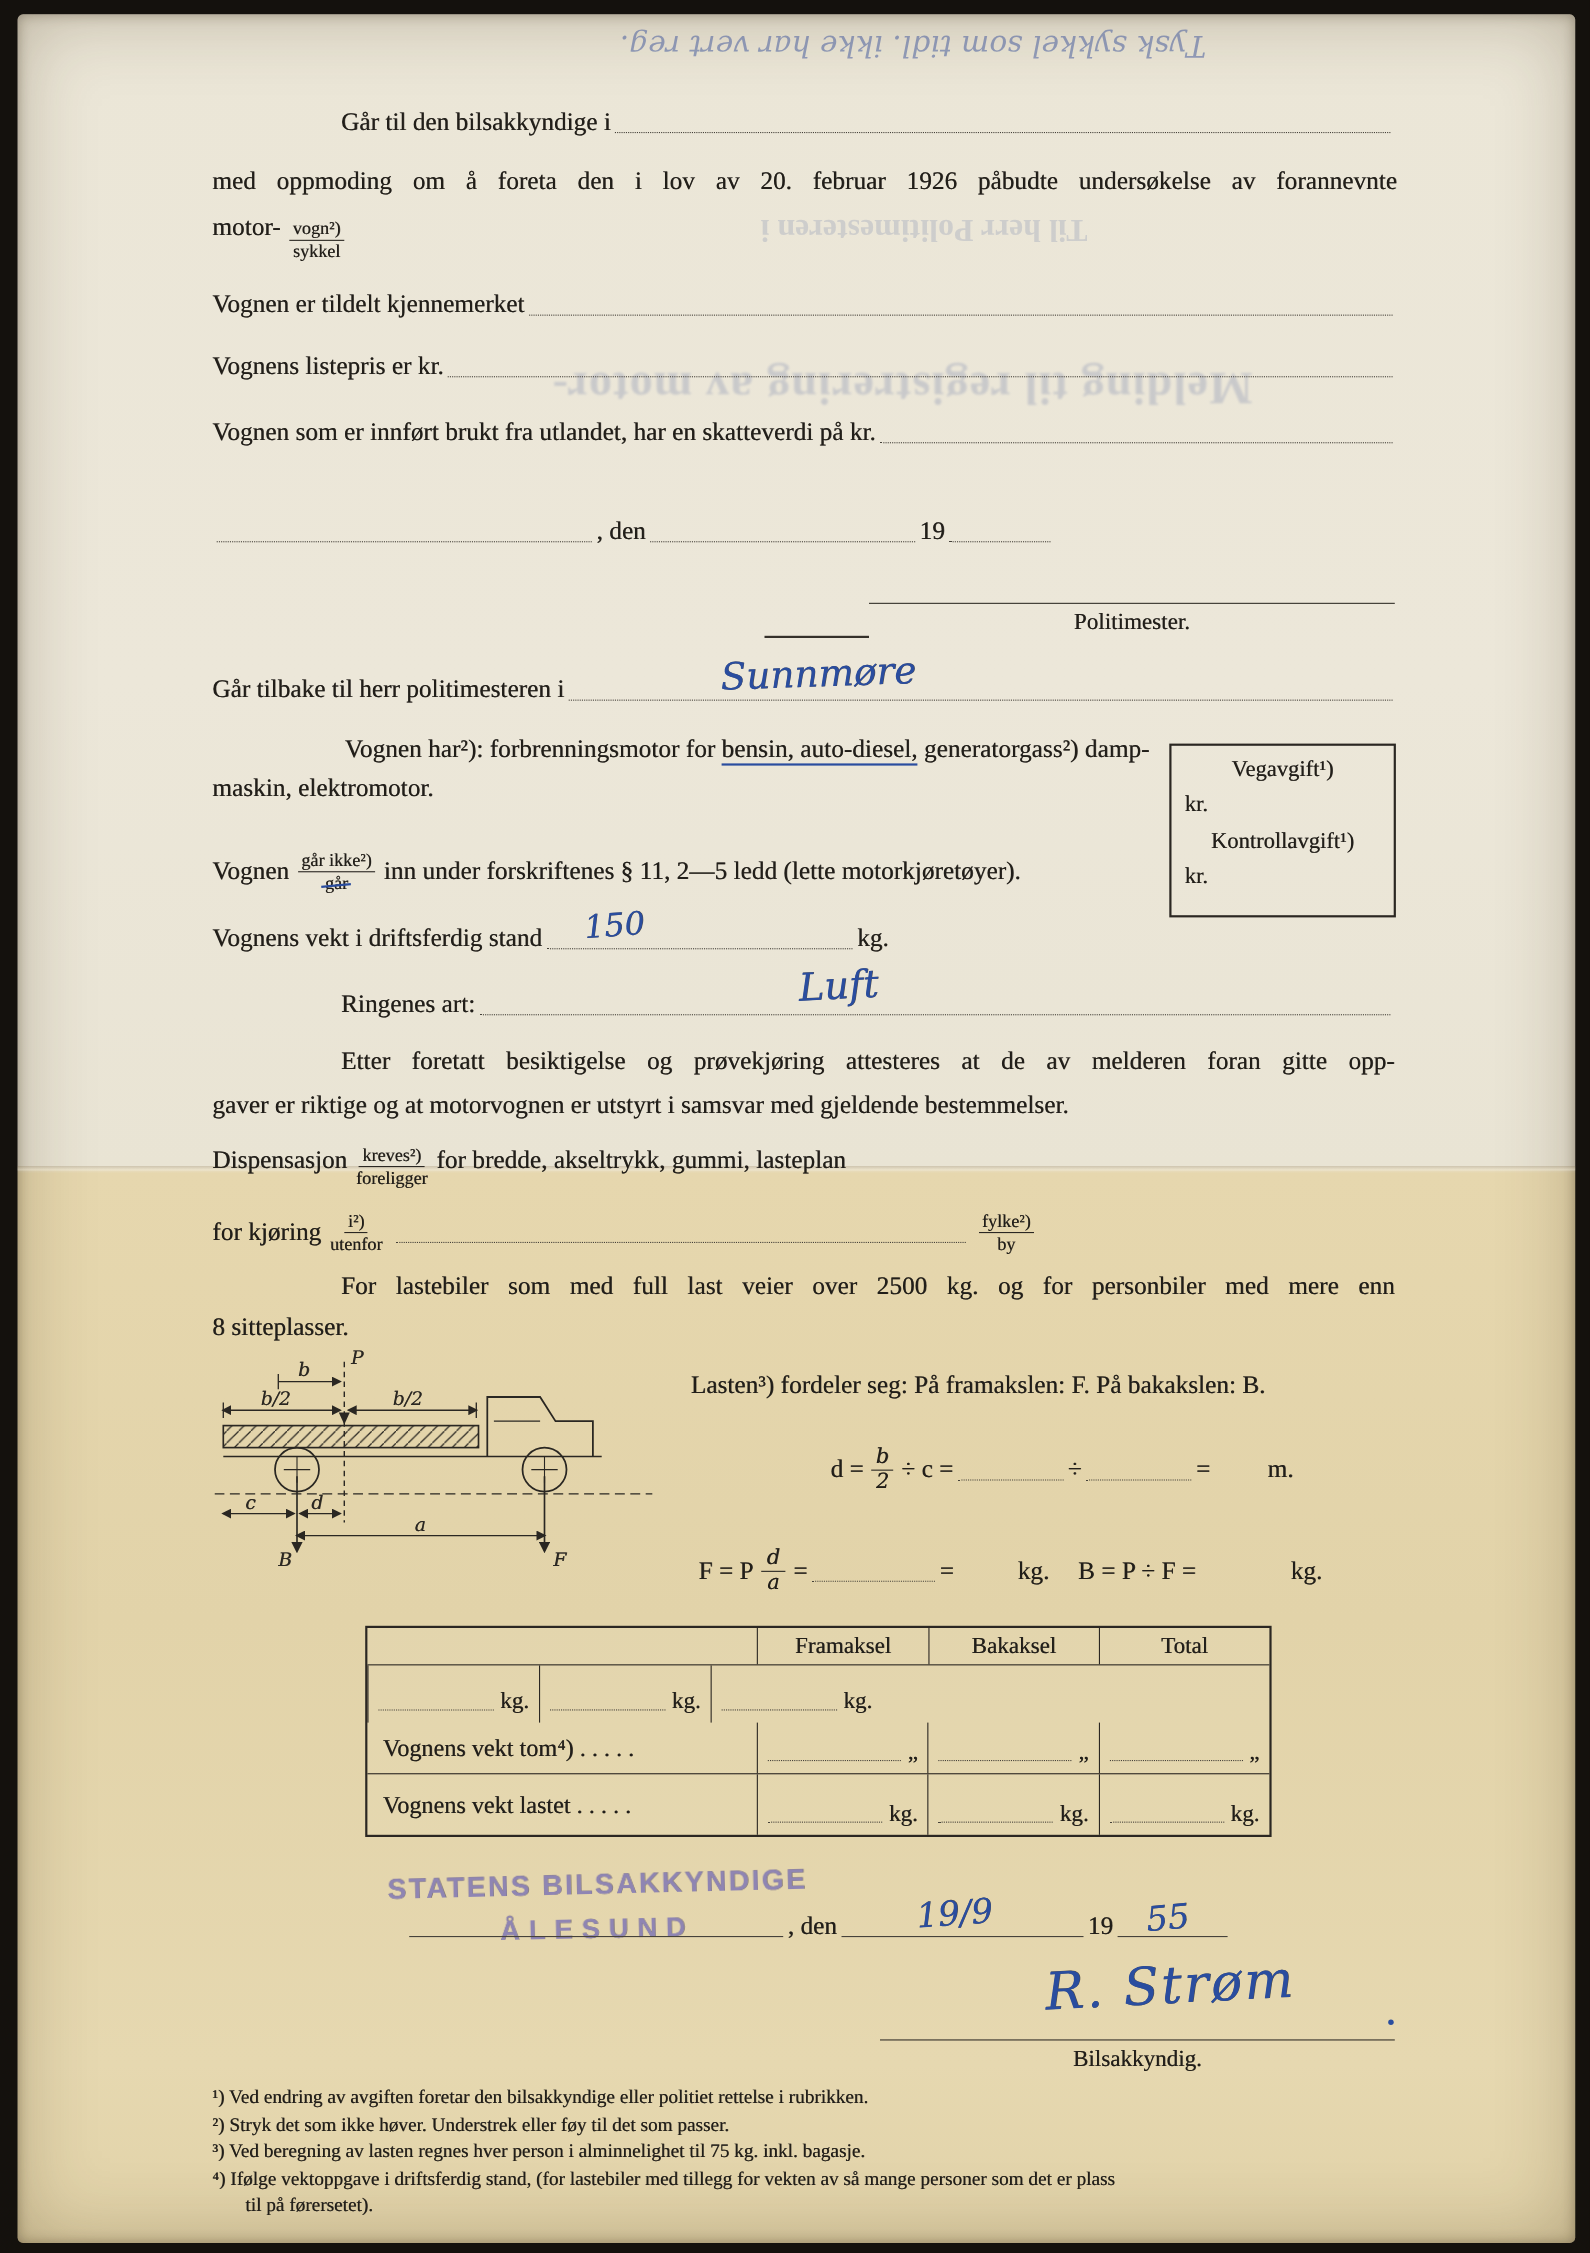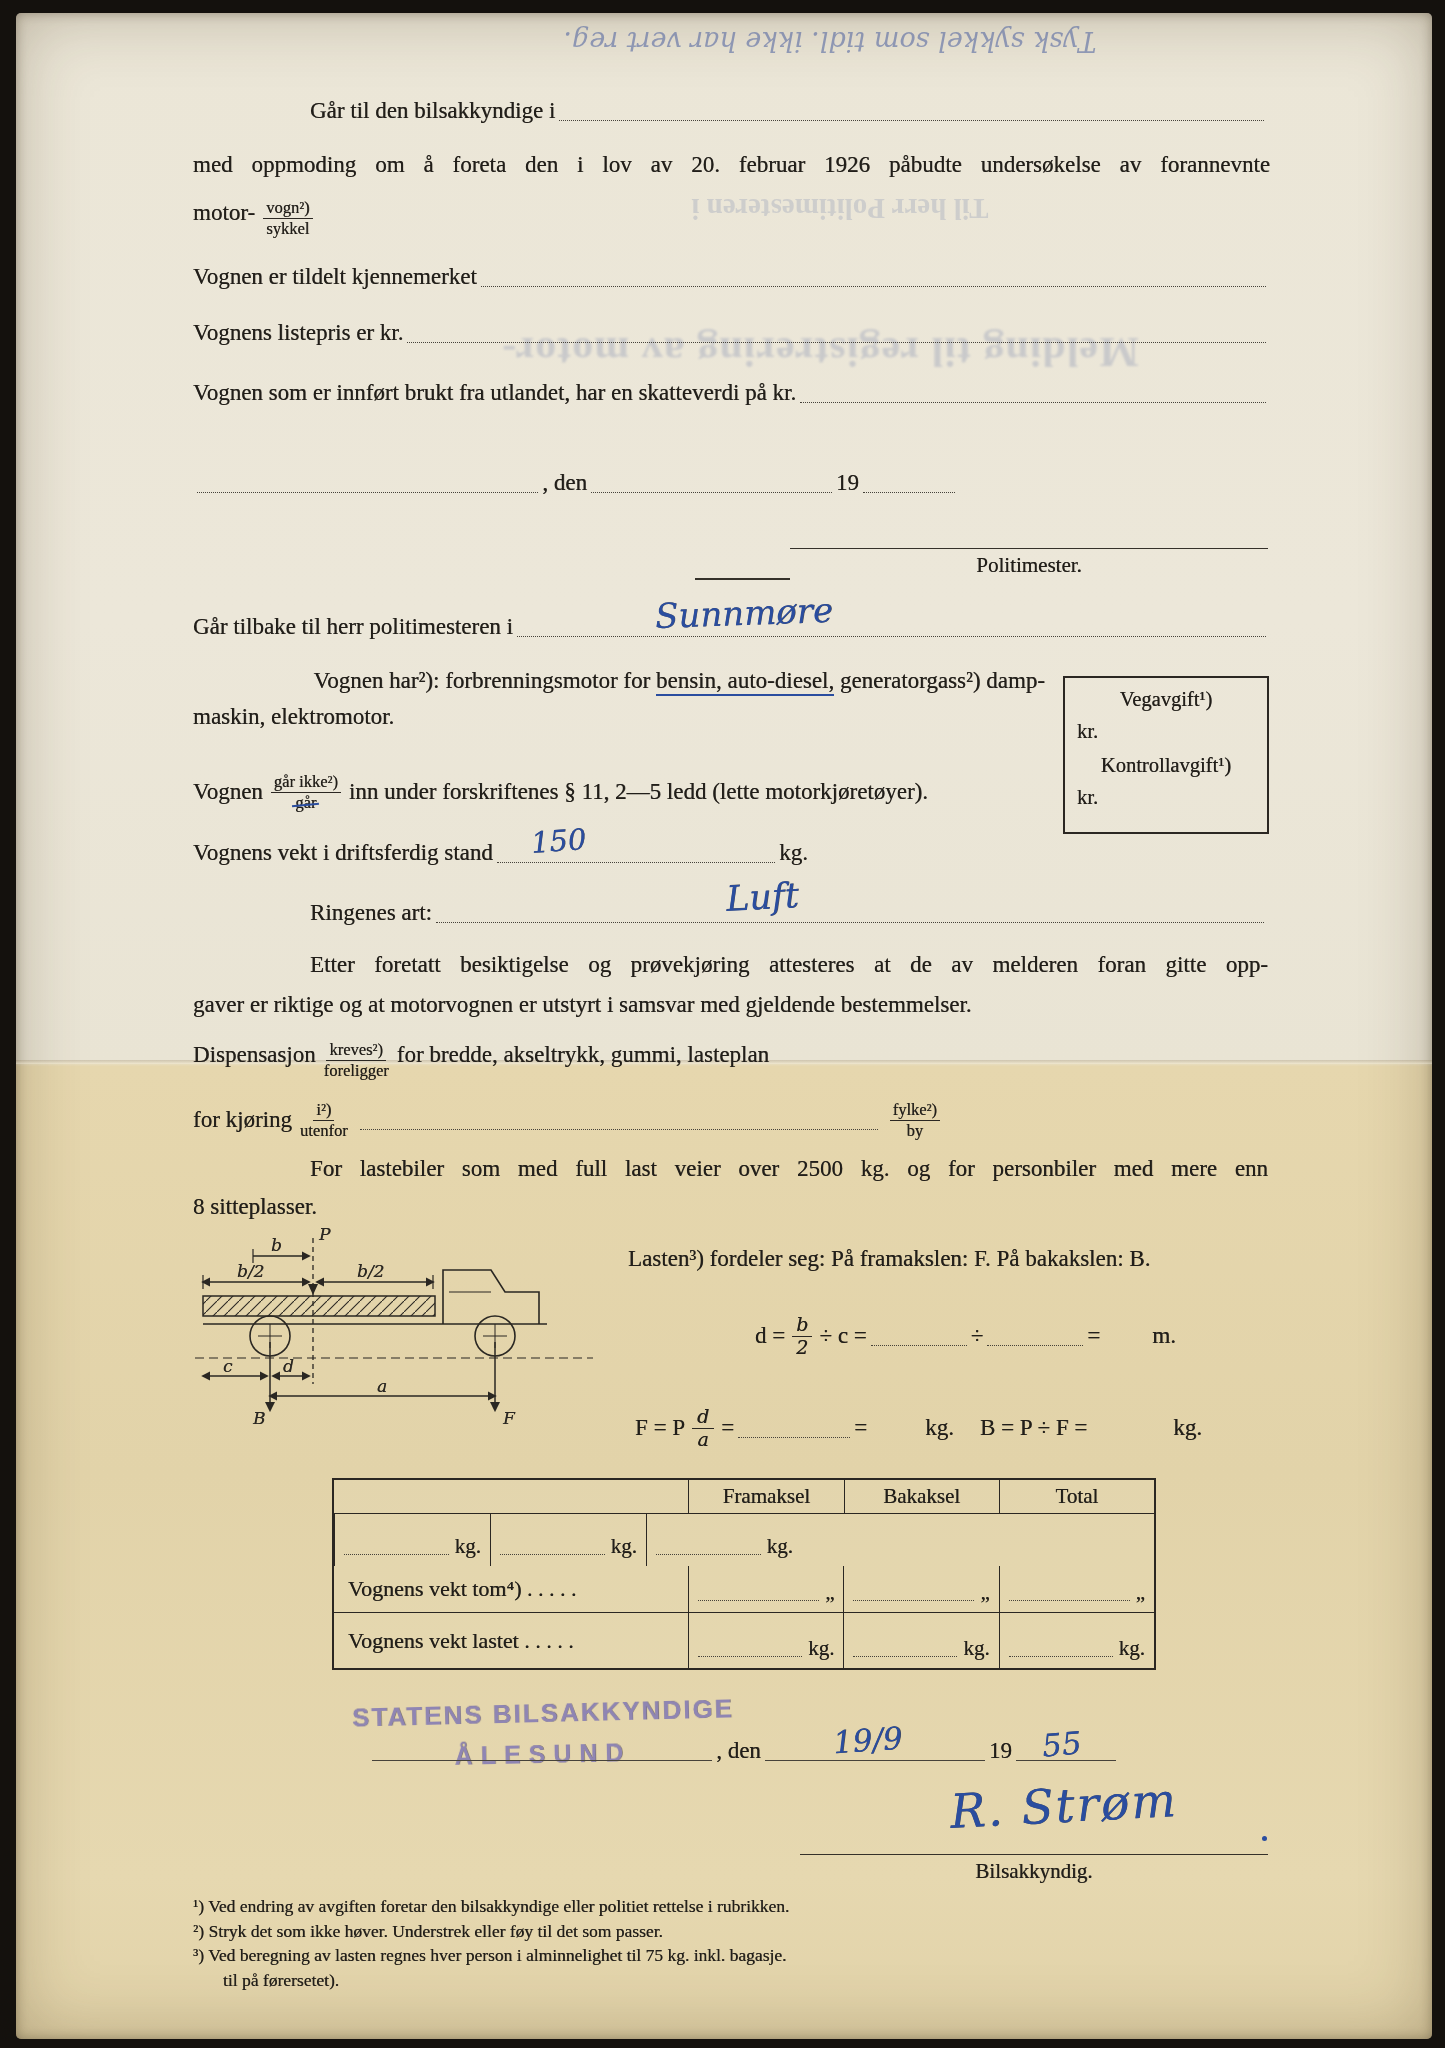--- a/index.html
+++ b/index.html
@@ -75,21 +75,21 @@
 
 <div class="ink">
 
   <div class="frow" style="left:310px;top:96px;width:958px">
     <span>Går til den bilsakkyndige i</span>
     <span class="fill"></span>
   </div>
 
   <div class="jline" style="left:193px;top:150px;width:1077px">med oppmoding om å foreta den i lov av 20. februar 1926 påbudte undersøkelse av forannevnte</div>
 
-  <div class="frow" style="left:193px;top:192px;align-items:center">
+  <div class="frow" style="left:193px;top:192px;align-items:flex-start">
     <span>motor-</span>
     <span class="frac" style="transform:translateY(6px)">
       <span class="ft">vogn²)</span>
       <span>sykkel</span>
     </span>
   </div>
 
   <div class="frow" style="left:193px;top:262px;width:1077px">
     <span>Vognen er tildelt kjennemerket</span>
     <span class="fill"></span>
@@ -351,16 +351,17 @@
   <div class="sigdot" style="left:1262px;top:1836px"></div>
 
   <div class="roleline" style="left:800px;top:1854px;width:468px">
     <span>Bilsakkyndig.</span>
   </div>
 
   <div class="abs" style="left:193px;top:1894px;width:1082px">
     <div class="fnote">¹) Ved endring av avgiften foretar den bilsakkyndige eller politiet rettelse i rubrikken.</div>
     <div class="fnote">²) Stryk det som ikke høver.  Understrek eller føy til det som passer.</div>
     <div class="fnote">³) Ved beregning av lasten regnes hver person i alminnelighet til 75 kg. inkl. bagasje.</div>
+    <div class="fnote">⁴) Ifølge vektoppgave i driftsferdig stand, (for lastebiler med tillegg for vekten av så mange personer som det er plass</div>
     <div class="fnote" style="padding-left:30px">til på førersetet).</div>
   </div>
 
 </div>
 
 </body></html>

